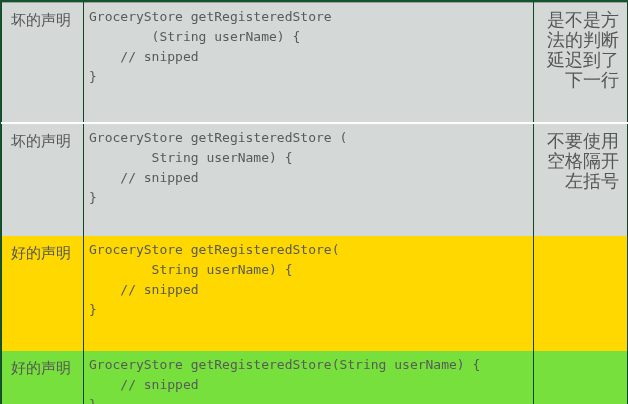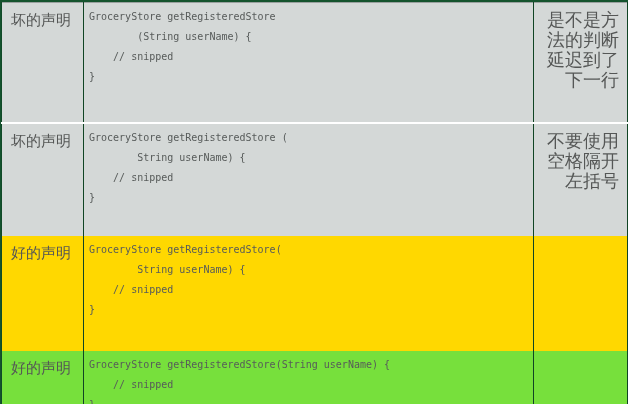--- a/index.html
+++ b/index.html
@@ -54,21 +54,21 @@
     font-size: 15px;
     line-height: 20px;
     color: #555756;
   }
   .code-cell {
     padding: 4px 5px 4px 5px;
   }
   .code-cell pre {
     margin: 0;
     font-family: "DejaVu Sans Mono", "Liberation Mono", monospace;
-    font-size: 10px;
+    font-size: 13px;
     line-height: 20px;
     color: #575b5a;
     white-space: pre;
   }
   .note-cell {
     padding: 7px 8px 4px 7px;
     font-size: 18px;
     line-height: 20px;
     color: #555756;
     text-align: right;

